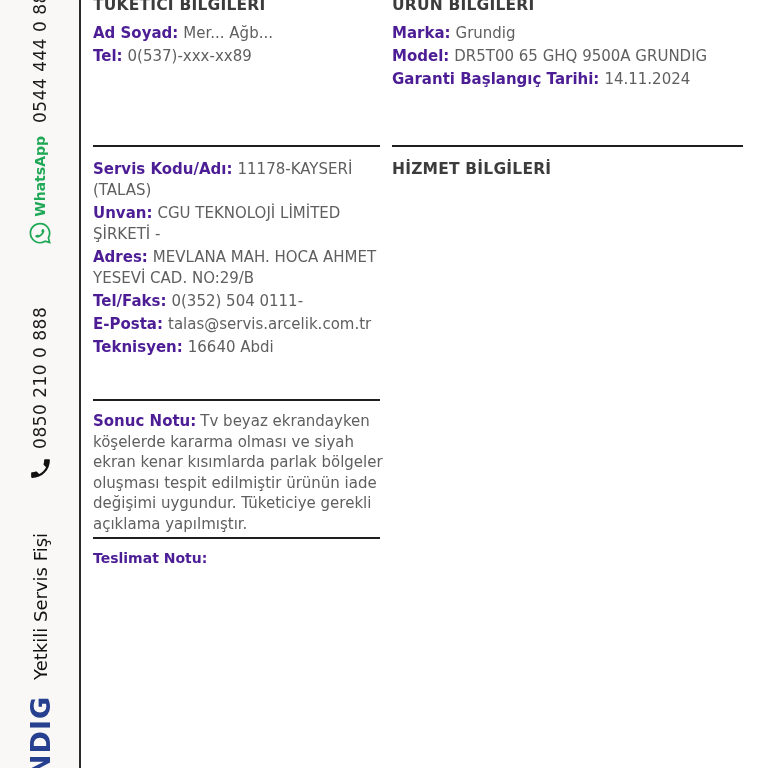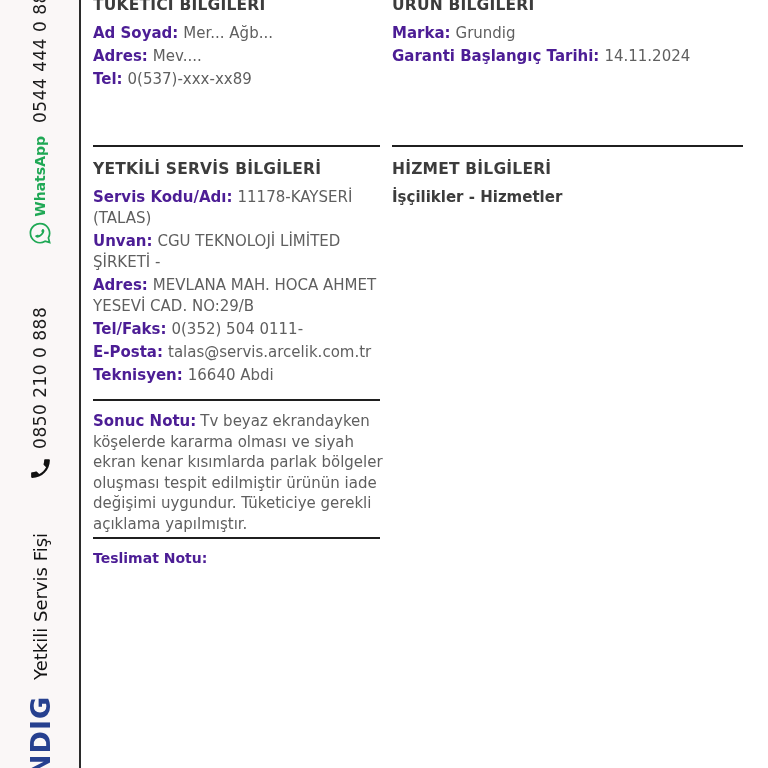--- a/index.html
+++ b/index.html
@@ -74,42 +74,41 @@
     <span class="wa-num">0544 444 0 888</span>
   </span>
 </div>
 
 <div class="block" style="left:93px;top:-5px;width:292px;">
   <h2 class="sec-title">TÜKETİCİ BİLGİLERİ</h2>
   <div class="row">
     <span class="lbl">Ad Soyad:</span><span class="val">Mer... Ağb...</span>
   </div>
   <div class="row">
-    <span class="lbl">Adres:</span><span class="val">Mev....</span>
-  </div>
-  <div class="row">
     <span class="lbl">Tel:</span><span class="val">0(537)-xxx-xx89</span>
   </div>
 </div>
 
 <div class="block" style="left:392px;top:-5px;width:360px;">
   <h2 class="sec-title">ÜRÜN BİLGİLERİ</h2>
   <div class="row">
     <span class="lbl">Marka:</span><span class="val">Grundig</span>
   </div>
   <div class="row">
+    <span class="lbl">Model:</span><span class="val">DR5T00 65 GHQ 9500A GRUNDIG</span>
+  </div>
+  <div class="row">
     <span class="lbl">Garanti Başlangıç Tarihi:</span><span class="val">14.11.2024</span>
   </div>
 </div>
 
 <div class="hline" style="left:93px;top:145px;width:287px;"></div>
 <div class="hline" style="left:392px;top:145px;width:351px;"></div>
 
 <div class="block" style="left:93px;top:159px;width:292px;">
-  <h2 class="sec-title">YETKİLİ SERVİS BİLGİLERİ</h2>
   <div class="row">
     <span class="lbl">Servis Kodu/Adı:</span><span class="val">11178-KAYSERİ (TALAS)</span>
   </div>
   <div class="row">
     <span class="lbl">Unvan:</span><span class="val">CGU TEKNOLOJİ LİMİTED ŞİRKETİ -</span>
   </div>
   <div class="row">
     <span class="lbl">Adres:</span><span class="val">MEVLANA MAH. HOCA AHMET YESEVİ CAD. NO:29/B</span>
   </div>
   <div class="row">
@@ -118,21 +117,20 @@
   <div class="row">
     <span class="lbl">E-Posta:</span><span class="val">talas@servis.arcelik.com.tr</span>
   </div>
   <div class="row">
     <span class="lbl">Teknisyen:</span><span class="val">16640 Abdi</span>
   </div>
 </div>
 
 <div class="block" style="left:392px;top:159px;width:351px;">
   <h2 class="sec-title">HİZMET BİLGİLERİ</h2>
-  <div class="subtitle">İşçilikler - Hizmetler</div>
 </div>
 
 <div class="hline" style="left:93px;top:399px;width:287px;"></div>
 
 <div class="block note" style="left:93px;top:411px;width:296px;">
   <p><span class="lbl">Sonuc Notu:</span><span class="val">Tv beyaz ekrandayken köşelerde kararma olması ve siyah ekran kenar kısımlarda parlak bölgeler oluşması tespit edilmiştir ürünün iade değişimi uygundur. Tüketiciye gerekli açıklama yapılmıştır.</span></p>
 </div>
 
 <div class="hline" style="left:93px;top:537px;width:287px;"></div>
 

